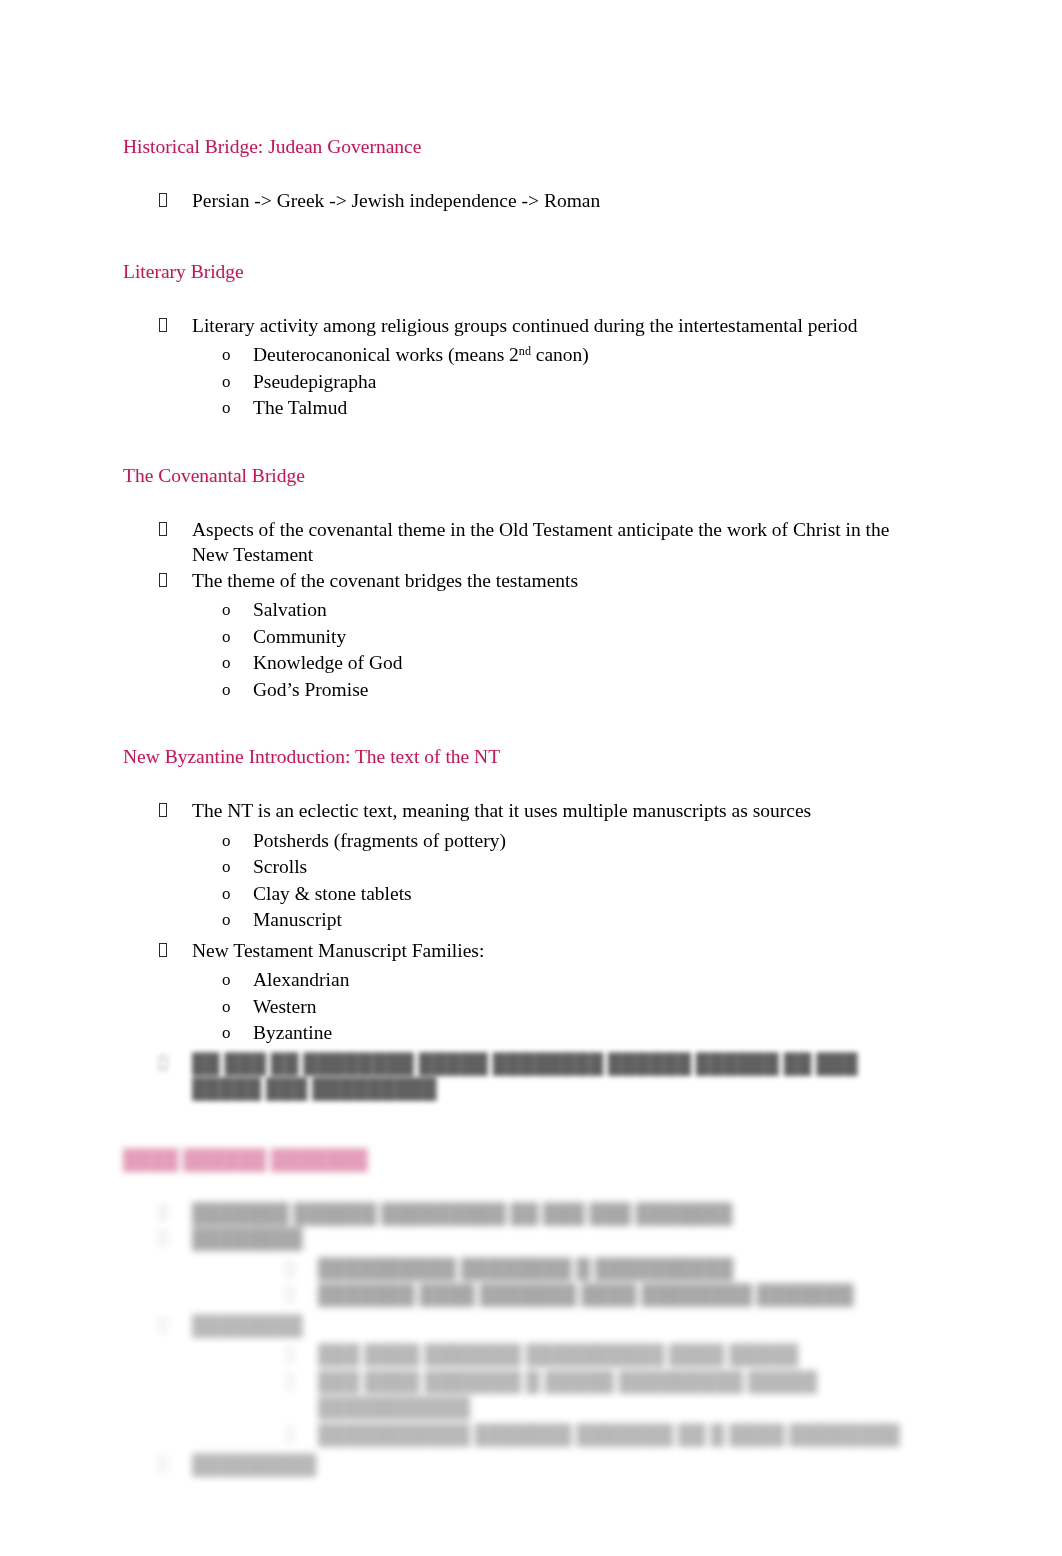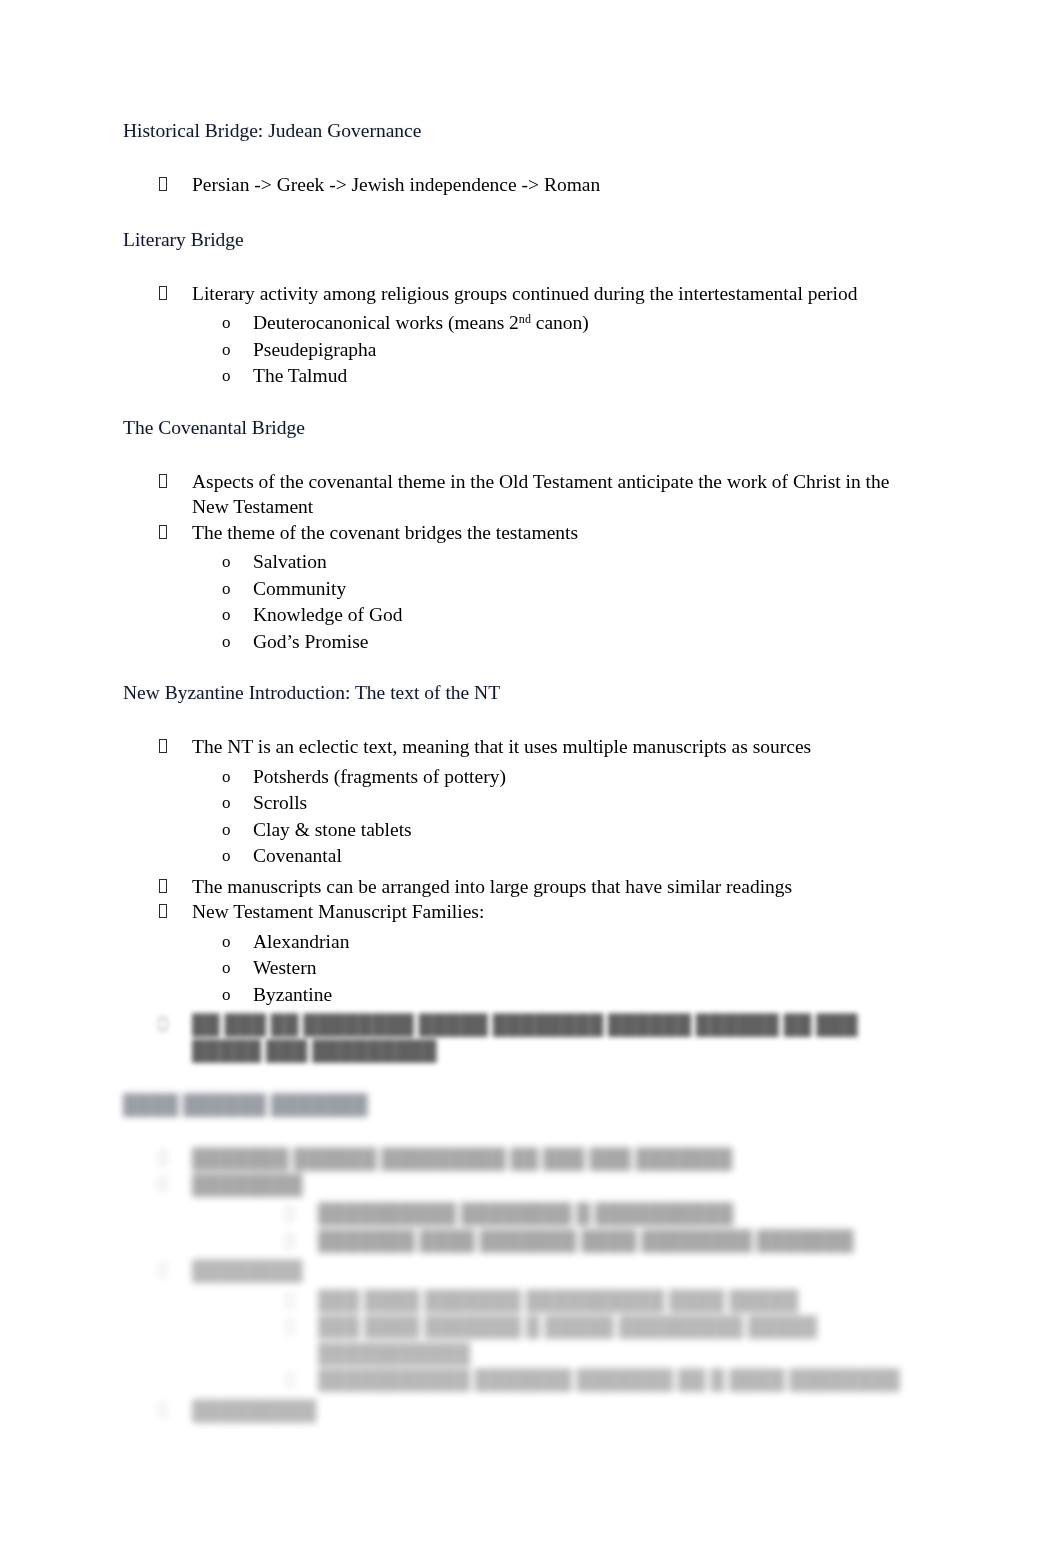--- a/index.html
+++ b/index.html
@@ -27,24 +27,24 @@
     position: absolute;
     left: 123px;
     top: 118px;
     width: 800px;
   }
 
   
   .heading {
     font-size: 19.5px;
     line-height: 26px;
-    margin: 0 0 0 0;
+    margin: 16px 0 0 0;
     padding: 0;
     white-space: nowrap;
-    color: #0f172a;
+    color: #be185d;
     text-shadow: 0 0 3px rgba(160,160,160,0.28);
   }
   .heading-gap { height: 24px; }
   .section-gap { height: 25px; }
 
   
   ul.lvl1 {
     list-style: none;
     margin: 4px;
     padding: 0;
@@ -221,27 +221,26 @@
       <li>
         <span class="obullet">o</span>
         <span>Scrolls</span>
       </li>
       <li>
         <span class="obullet">o</span>
         <span>Clay &amp; stone tablets</span>
       </li>
       <li>
         <span class="obullet">o</span>
-        <span>Covenantal</span>
-      </li>
-    </ul>
-    <ul class="lvl1">
-      <li>
-        <span class="bullet"><span class="tofu"></span></span>
-        <span>The manuscripts can be arranged into large groups that have similar readings</span>
+        <span>Manuscript</span>
+      </li>
+    </ul>
+    <ul class="lvl1">
+      <li>
+        <span class="bullet"><span class="tofu"></span></span>
       </li>
       <li>
         <span class="bullet"><span class="tofu"></span></span>
         <span>New Testament Manuscript Families:</span>
       </li>
     </ul>
     <ul class="lvl2">
       <li>
         <span class="obullet">o</span>
         <span>Alexandrian</span>

